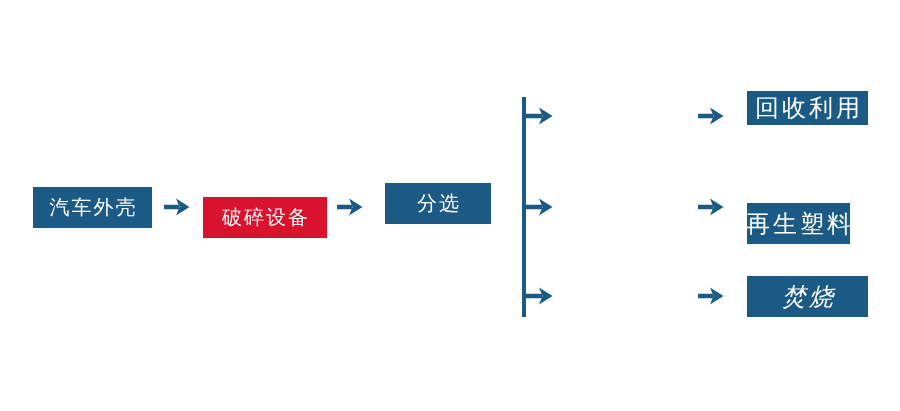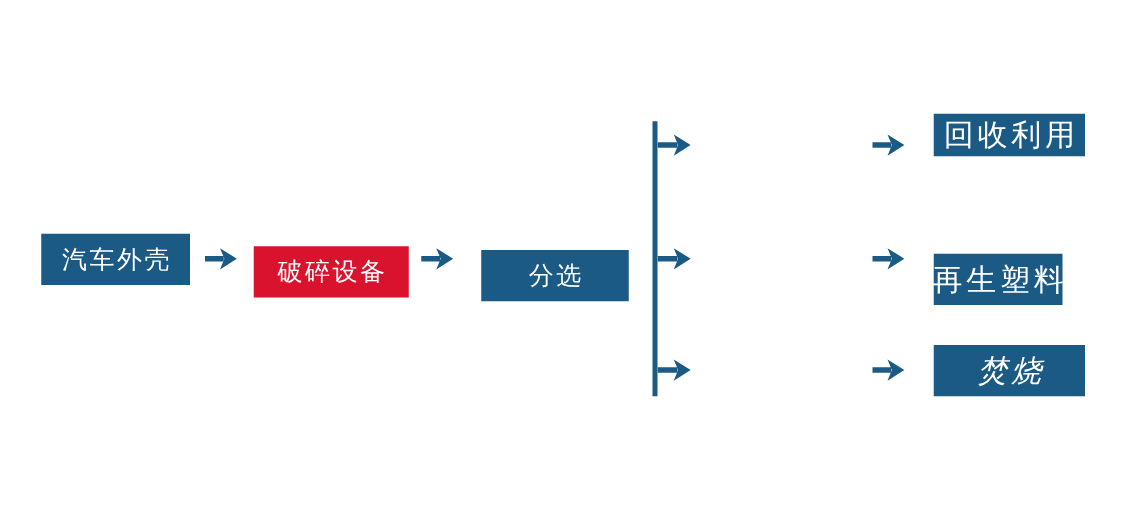--- a/index.html
+++ b/index.html
@@ -59,21 +59,21 @@
     <path d="M13 1.5 L26.5 10 L13 18.5 L16.5 10 Z" fill="currentColor"></path>
   </svg>
 
   <div class="node main red" style="left:203px; top:197px; width:124px;">破碎设备</div>
 
   <svg class="arrow" style="left:336px; top:197px;" width="28" height="20" viewBox="0 0 28 20">
     <path d="M1 10 H16" stroke="currentColor" stroke-width="4.5" fill="none"></path>
     <path d="M13 1.5 L26.5 10 L13 18.5 L16.5 10 Z" fill="currentColor"></path>
   </svg>
 
-  <div class="node main" style="left:385px; top:200px; width:118px;">分选</div>
+  <div class="node main" style="left:385px; top:183px; width:106px;">分选</div>
 
   <div class="vline"></div>
 
   <svg class="arrow" style="left:526px; top:106px;" width="28" height="20" viewBox="0 0 28 20">
     <path d="M0 10 H16" stroke="currentColor" stroke-width="4.5" fill="none"></path>
     <path d="M13 1.5 L26.5 10 L13 18.5 L16.5 10 Z" fill="currentColor"></path>
   </svg>
   <svg class="arrow" style="left:697px; top:106px;" width="28" height="20" viewBox="0 0 28 20">
     <path d="M1 10 H16" stroke="currentColor" stroke-width="4.5" fill="none"></path>
     <path d="M13 1.5 L26.5 10 L13 18.5 L16.5 10 Z" fill="currentColor"></path>

